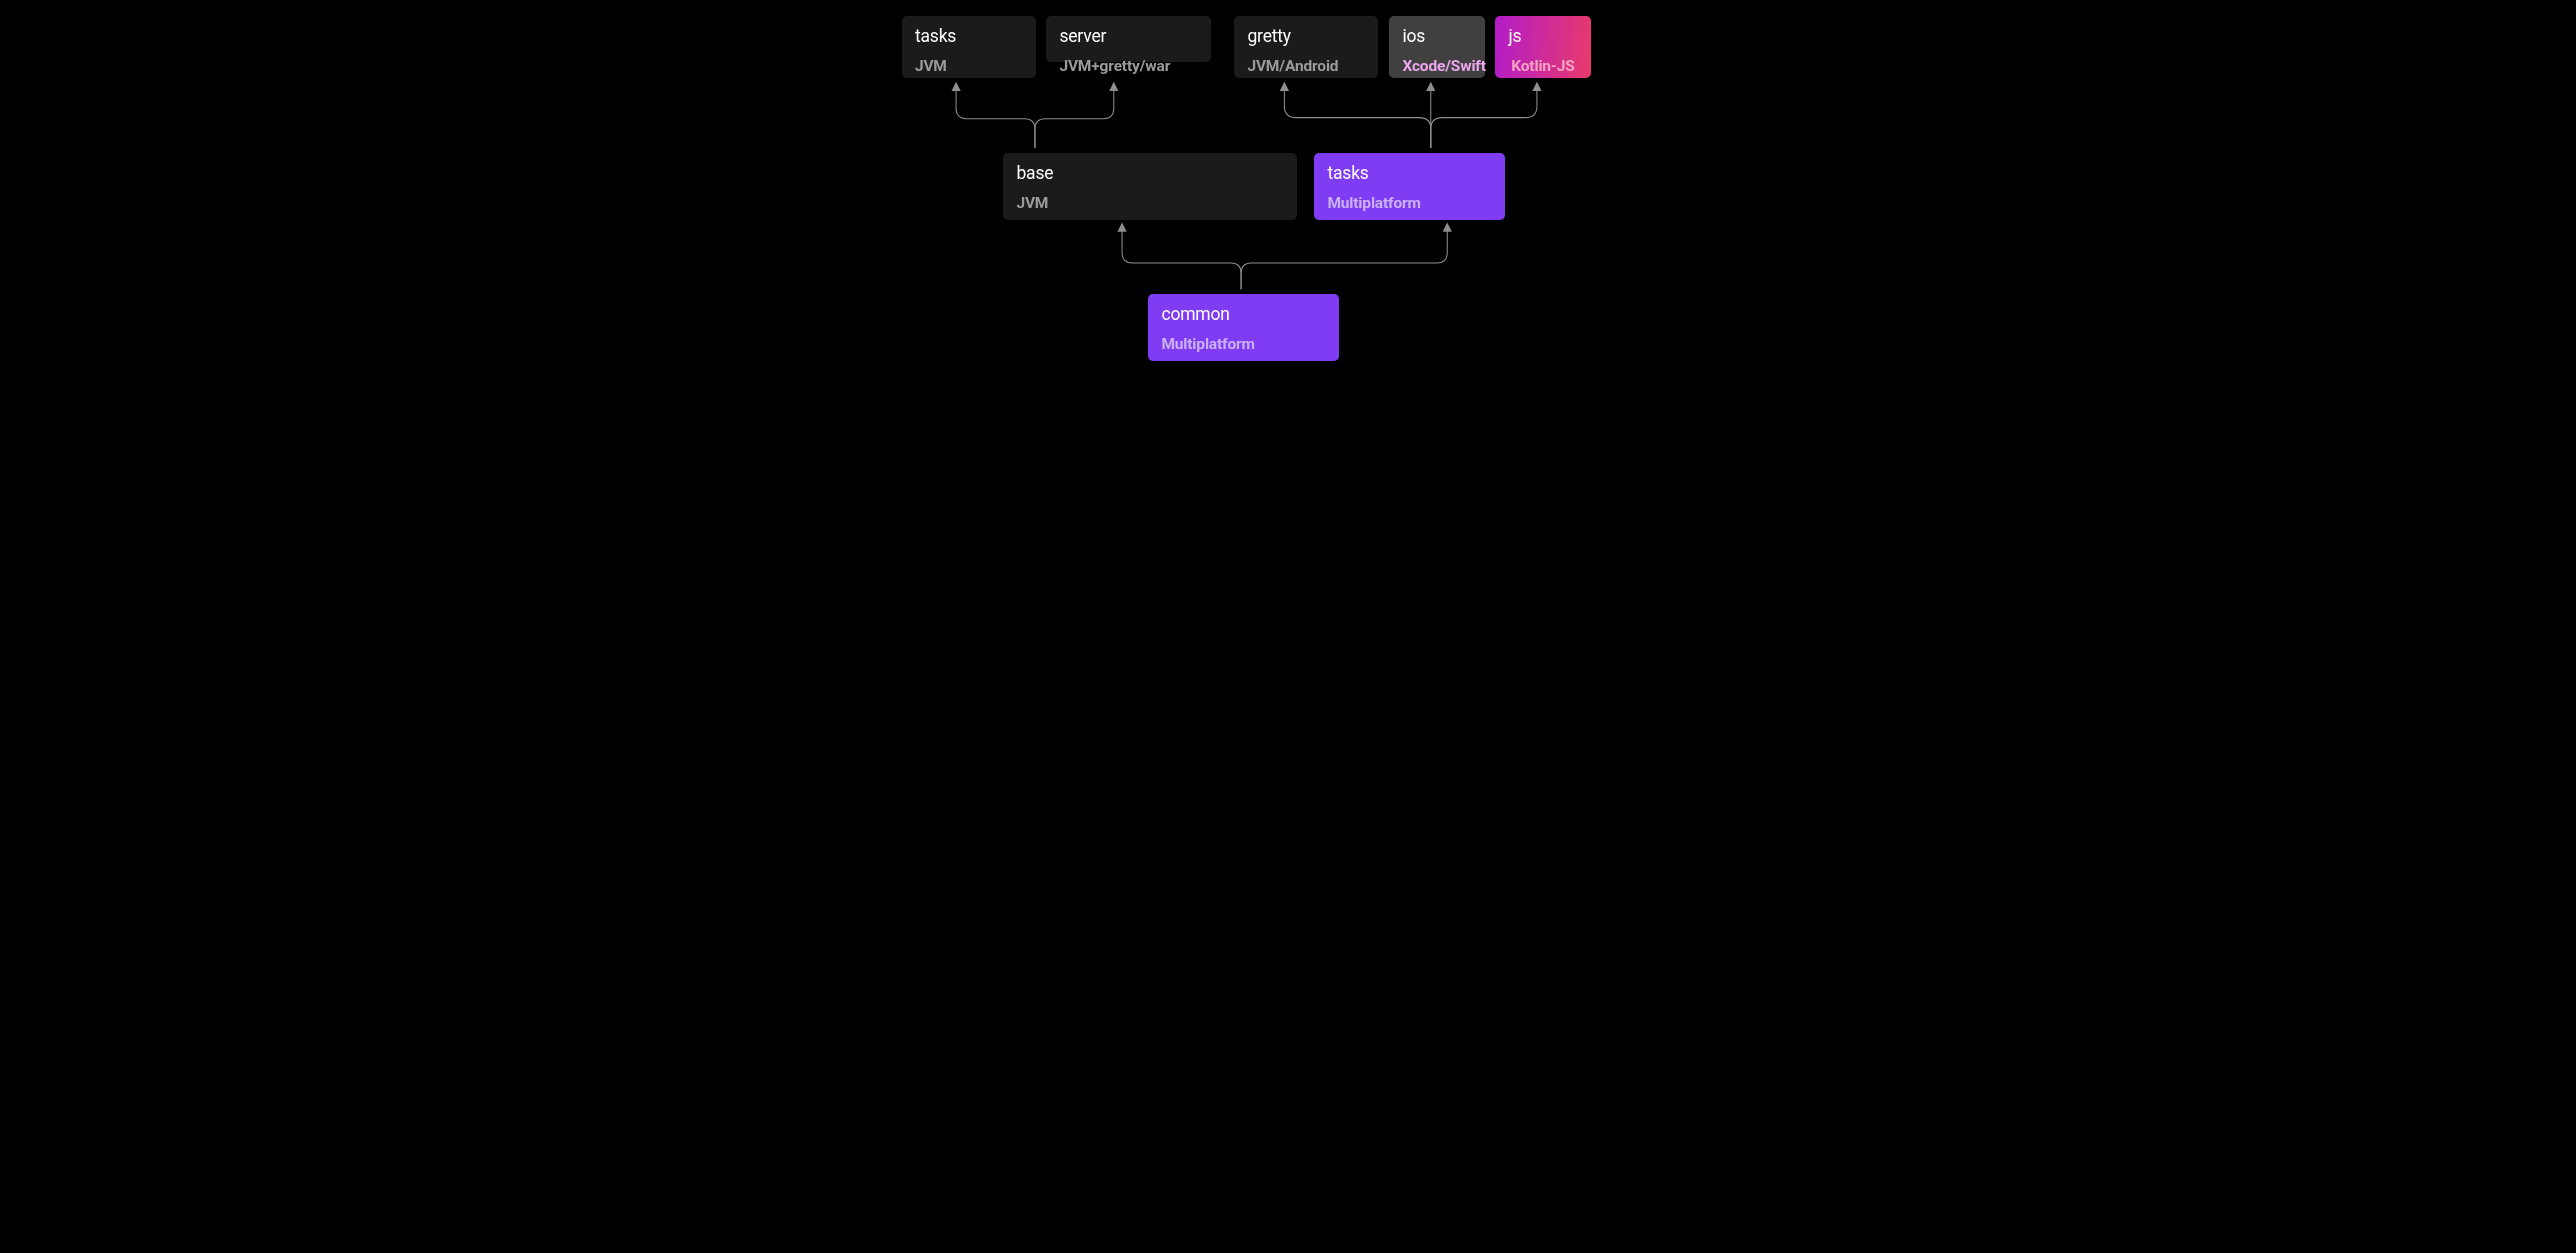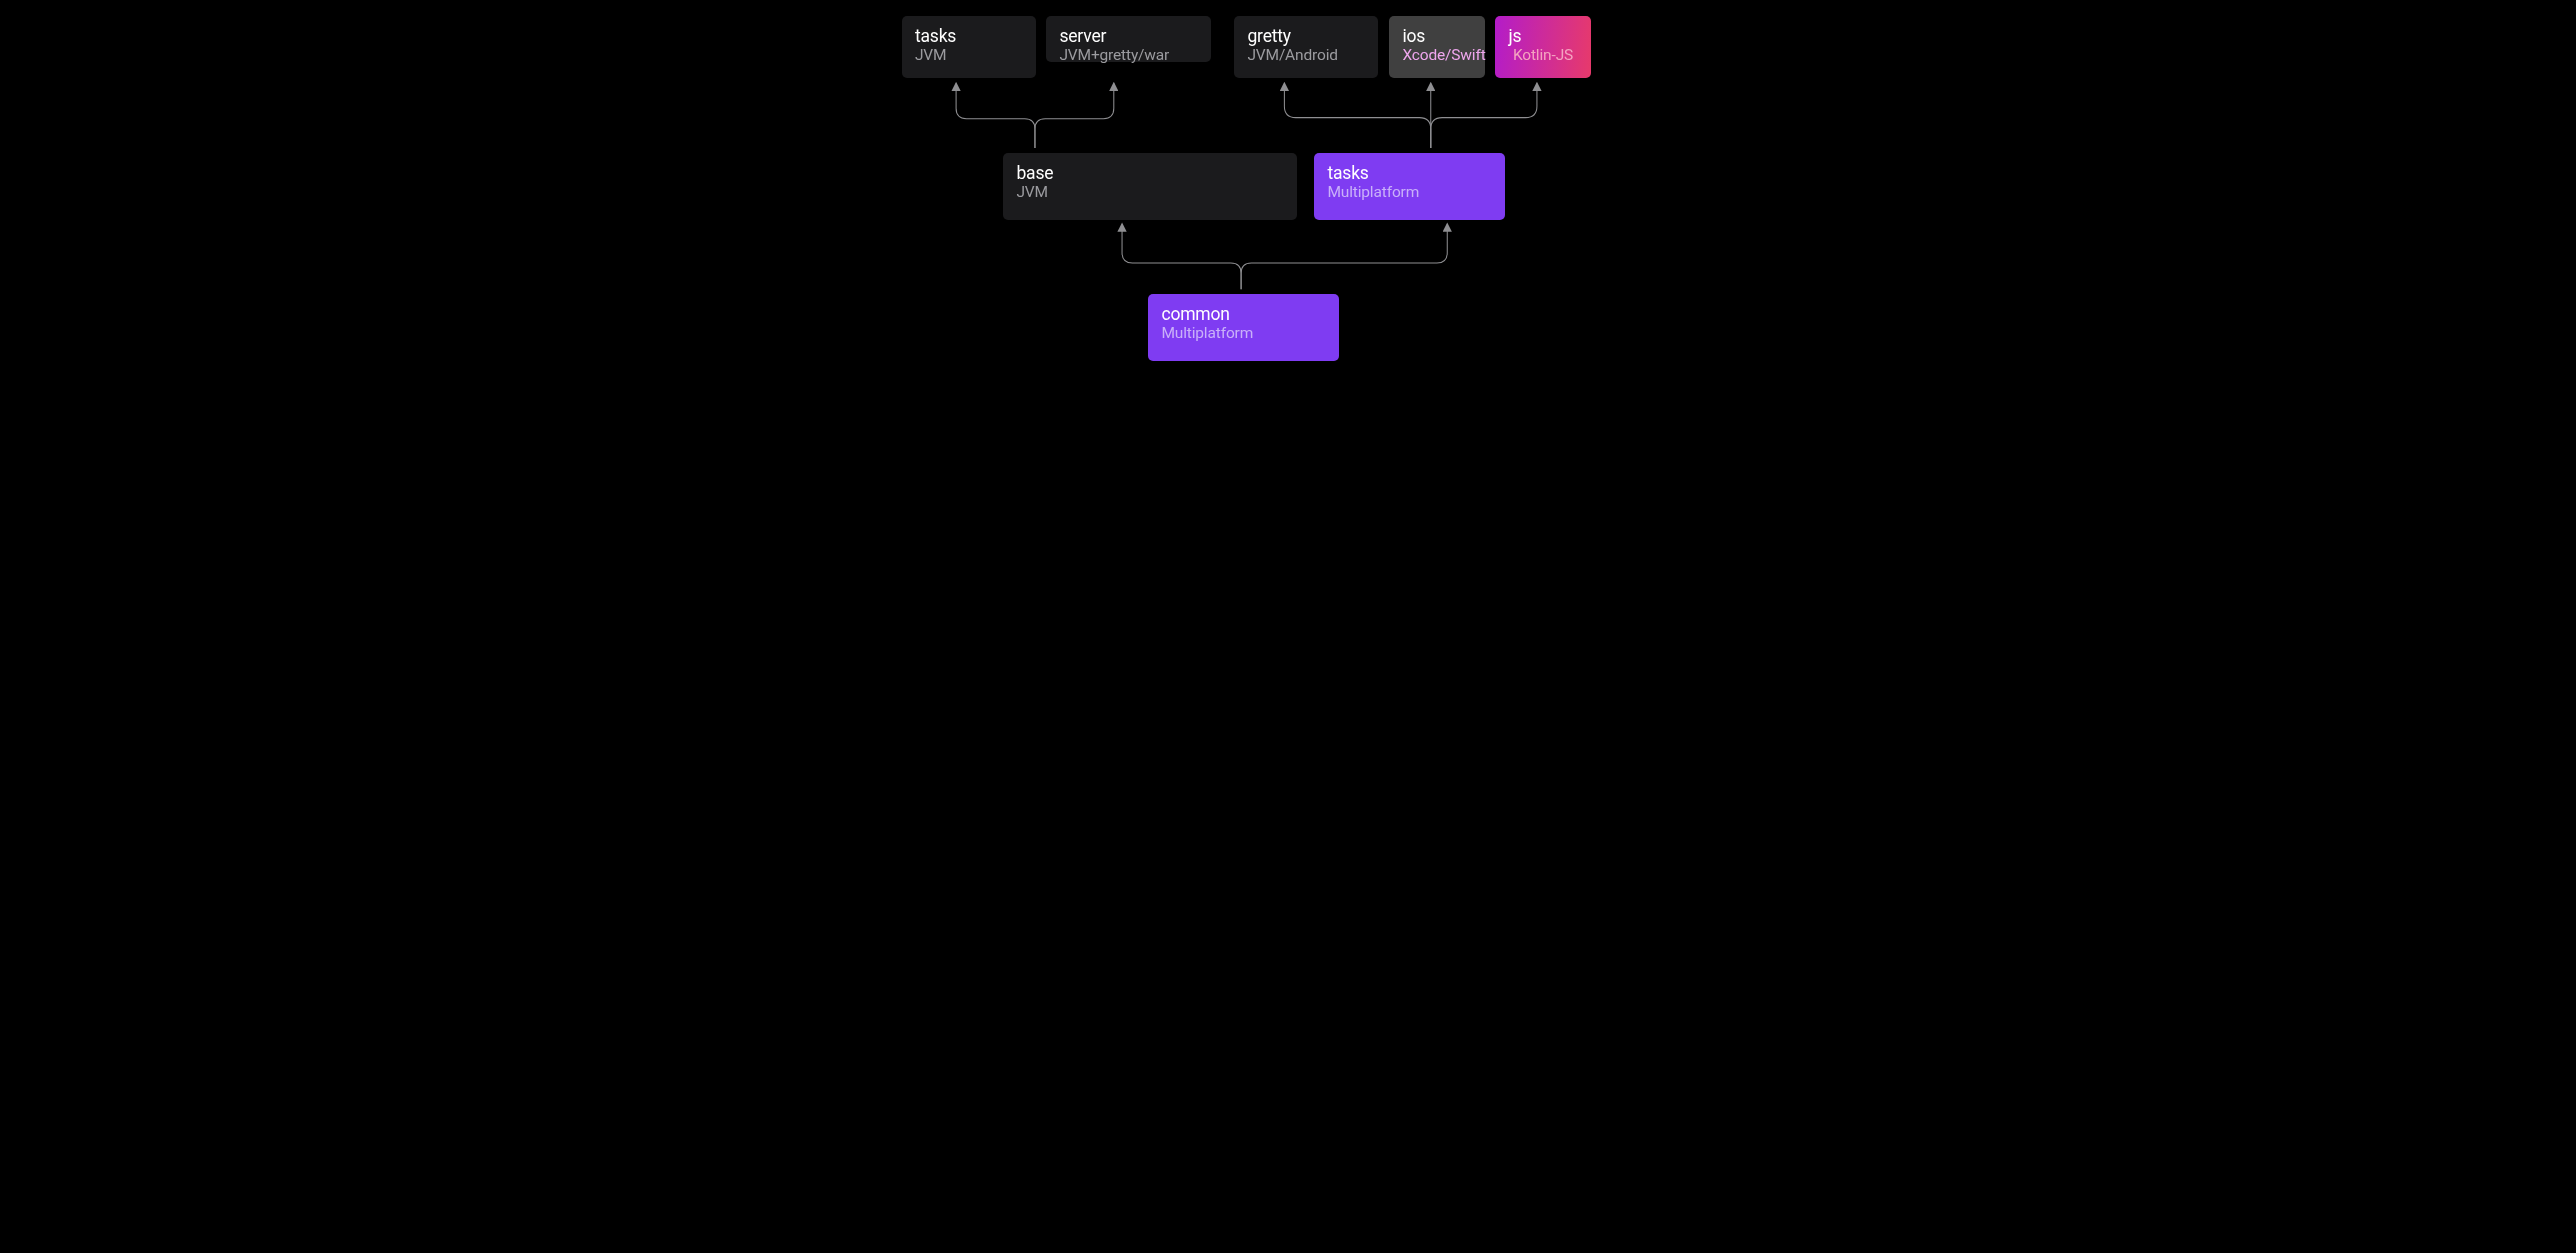--- a/index.html
+++ b/index.html
@@ -30,23 +30,23 @@
   }
   .node .title {
     font-size: 17.5px;
     font-weight: 400;
     color: #fff;
     line-height: 1.15;
     letter-spacing: -0.01em;
   }
   .node .sub {
     font-size: 15.5px;
-    font-weight: 400;
+    font-weight: 700;
     line-height: 1.25;
-    margin-top: 0;
+    margin-top: 11px;
     letter-spacing: -0.01em;
   }
   .dark { background: #1b1b1d; }
   .dark .sub { color: #9b9b9f; }
   .purple { background: #7f3cf2; }
   .purple .sub { color: #c9b0f9; }
   .pink { background: #404040; }
   .pink .sub { color: #eea6ed; }
   .grad {
     background: linear-gradient(95deg, #b31cc9 0%, #e73a6b 100%);

